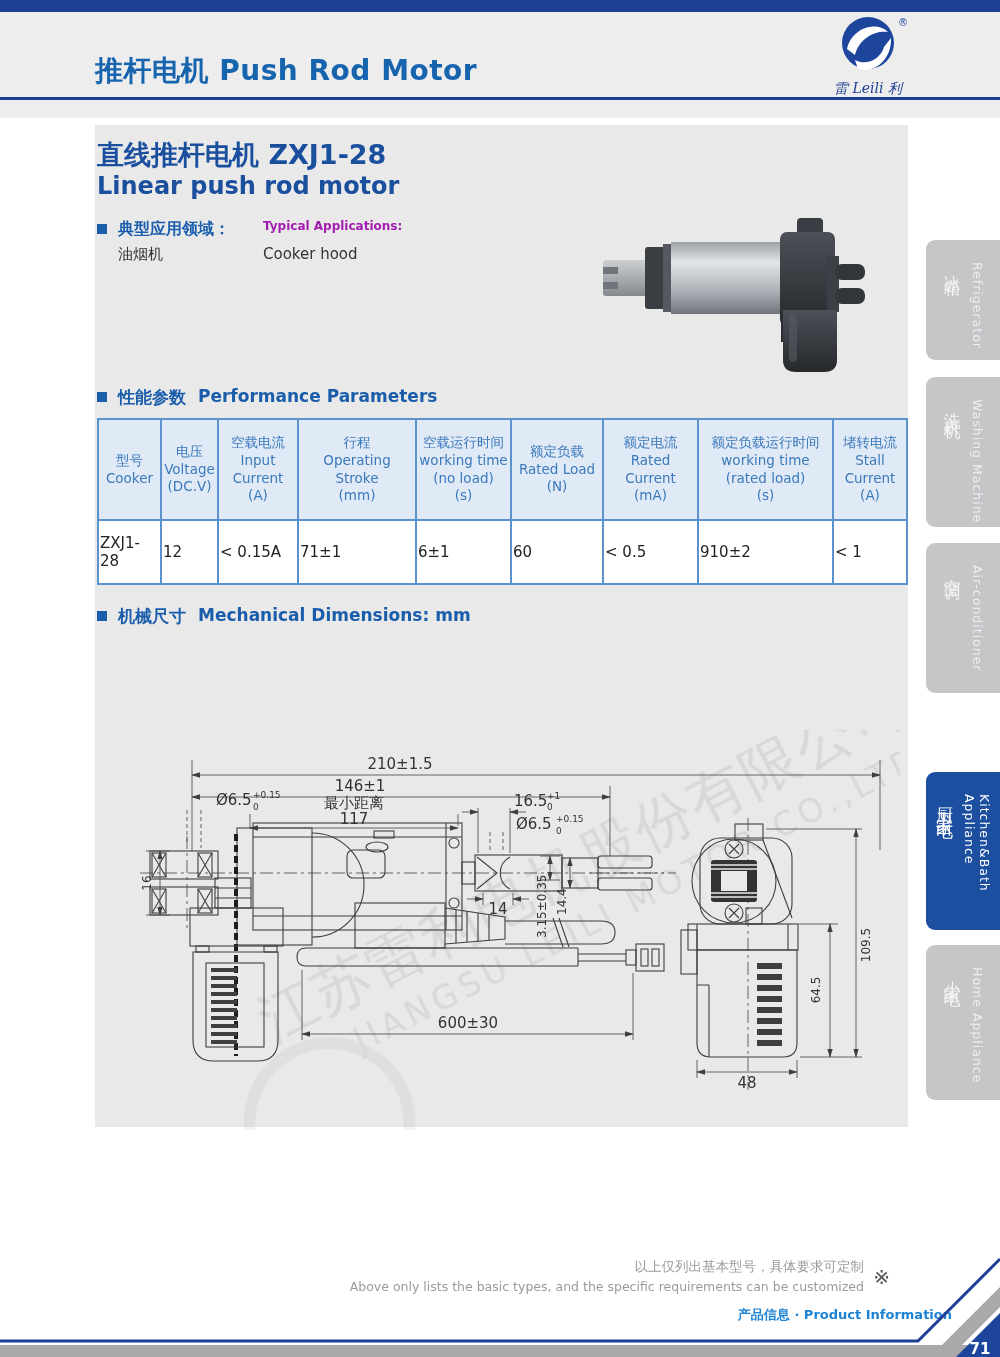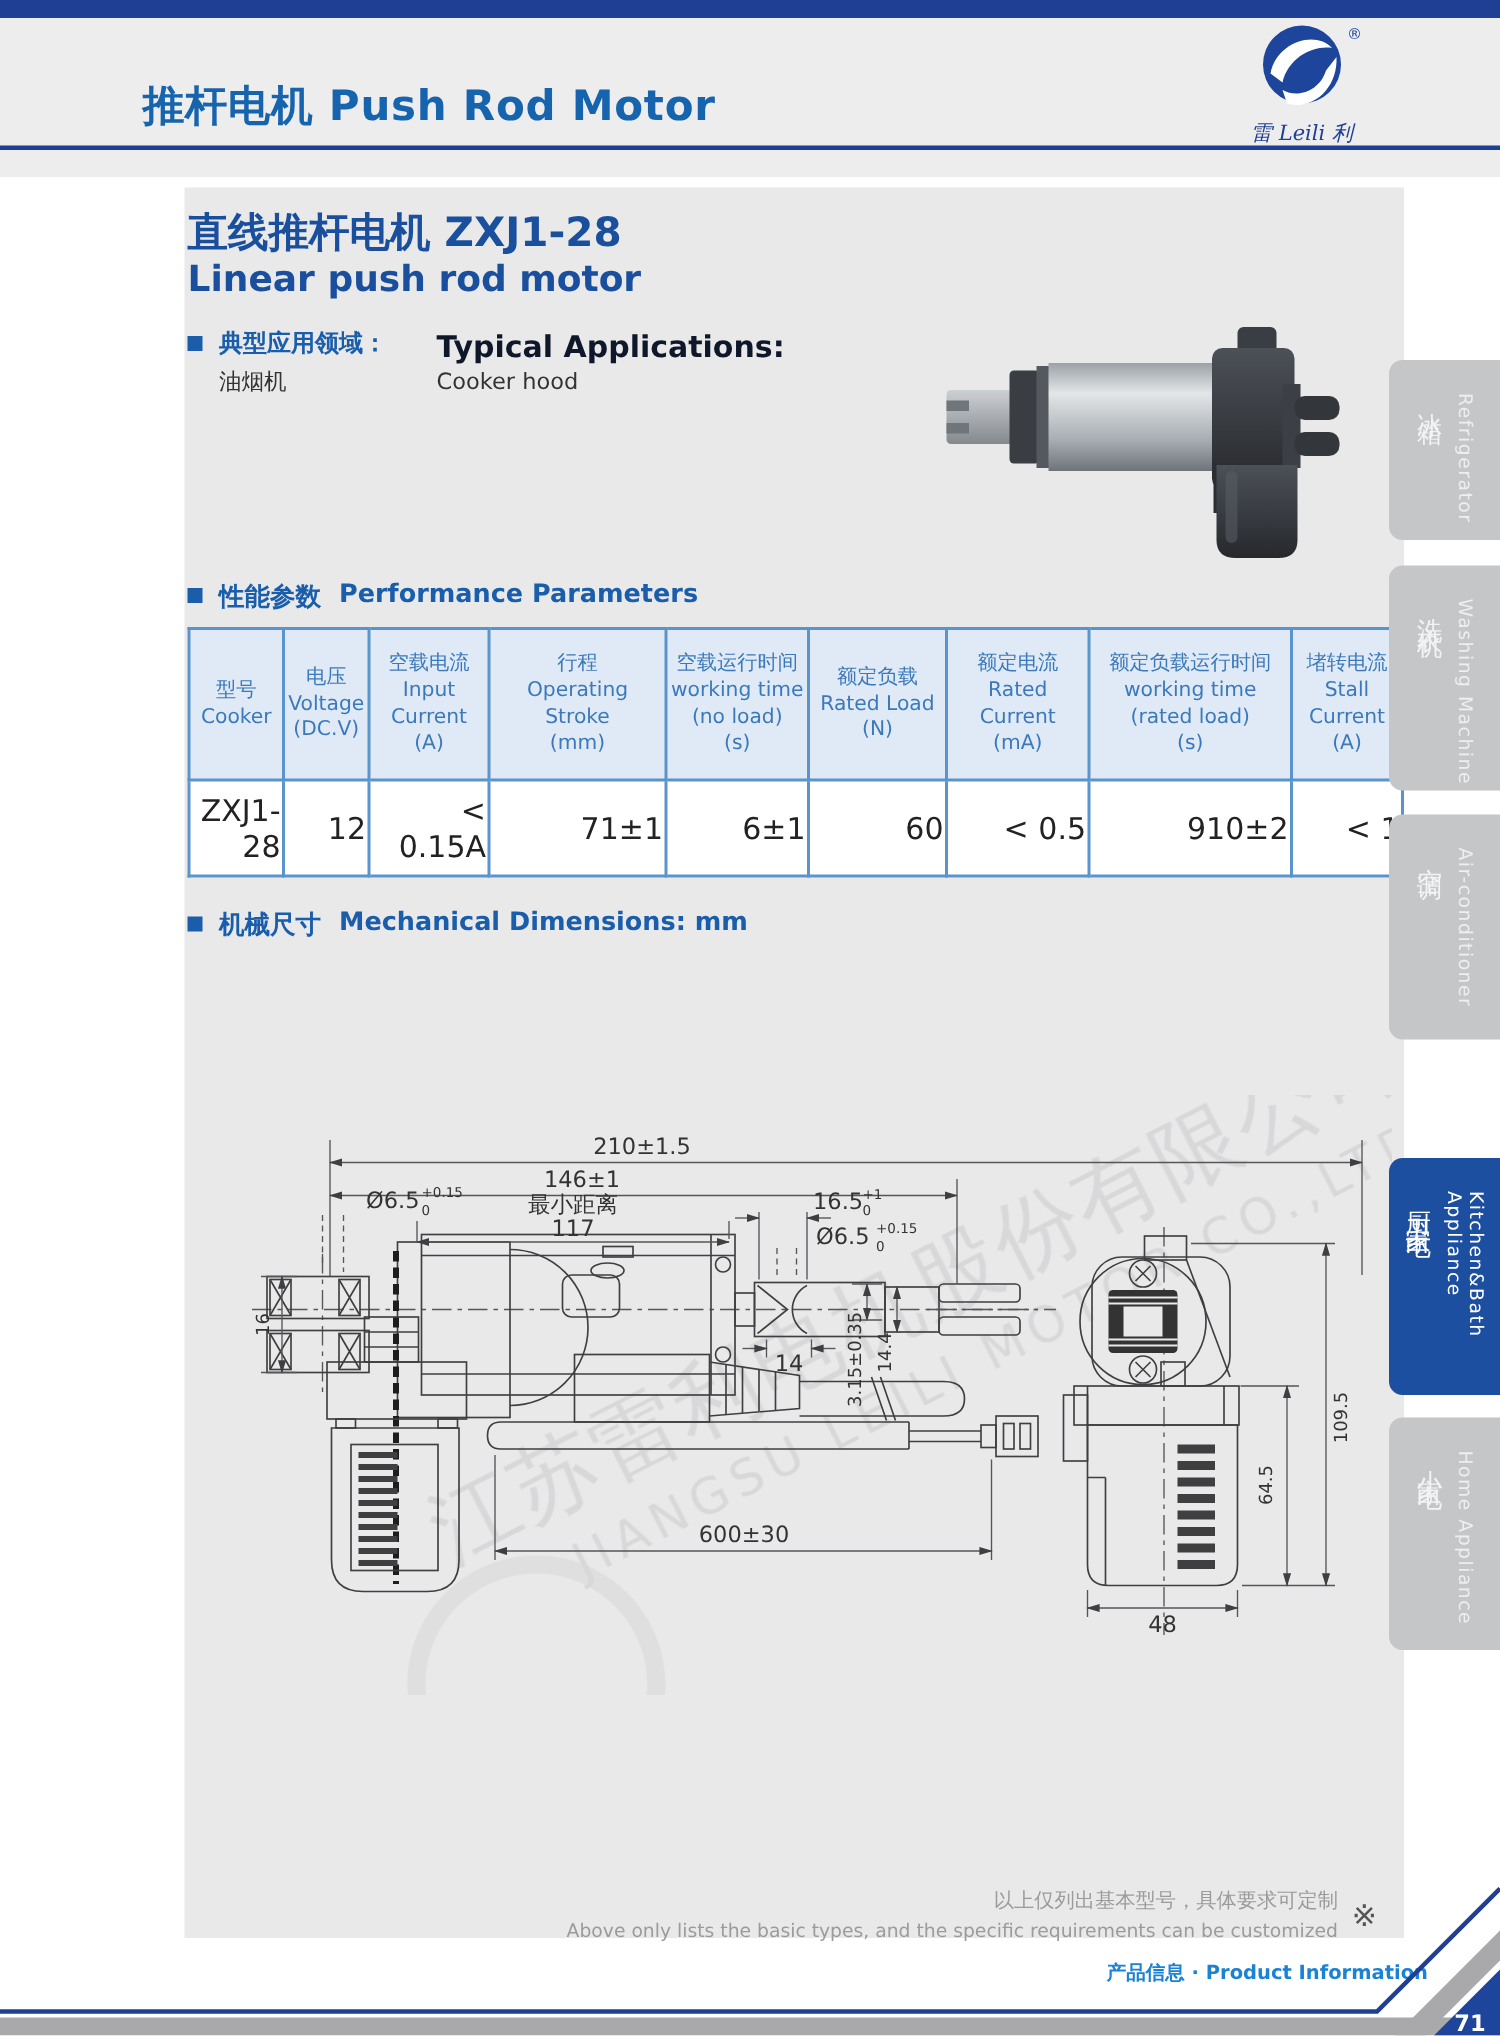--- a/index.html
+++ b/index.html
@@ -3,34 +3,34 @@
 <meta charset="utf-8">
 <style>
   html,body{margin:0;padding:0;background:#fff;}
   body{font-family:"DejaVu Sans","Liberation Sans",sans-serif;}
   .page{position:relative;width:1000px;height:1357px;background:#fff;overflow:hidden;}
   .topbar{position:absolute;left:0;top:0;width:1000px;height:12px;background:#1e3f94;}
   .headband{position:absolute;left:0;top:12px;width:1000px;height:106px;background:#ededee;}
   .headrule{position:absolute;left:0;top:97px;width:1000px;height:3px;background:#1e3f94;}
   .htitle{position:absolute;left:95px;top:40px;font-size:28px;font-weight:600;color:#1663ae;letter-spacing:.5px;}
   .logo{position:absolute;left:830px;top:13px;width:80px;height:84px;}
-  .panel{position:absolute;left:95px;top:125px;width:813px;height:1167px;background:#e9e9ea;margin-left:28px;}
+  .panel{position:absolute;left:95px;top:125px;width:813px;height:1002px;background:#e9e9ea;}
   .ptitle-zh{position:absolute;left:2px;top:12px;font-size:27px;font-weight:600;color:#1a4f9e;}
   .ptitle-en{position:absolute;left:2px;top:47px;font-size:24px;font-weight:600;color:#1a4f9e;}
   .bullet{position:absolute;width:10px;height:10px;background:#1a5dab;}
   .lblzh{position:absolute;left:23px;font-size:16px;font-weight:600;color:#1a5dab;}
-  .lblen{position:absolute;left:168px;font-size:20px;font-weight:600;color:#0f172a;}
+  .lblen{position:absolute;left:168px;font-size:12px;font-weight:600;color:#a21caf;}
   .appen{position:absolute;left:168px;font-size:15px;color:#333;}
   .appzh{position:absolute;left:23px;font-size:15px;color:#333;}
   .photo{position:absolute;left:480px;top:57px;width:310px;height:190px;}
   .sect-zh{position:absolute;left:23px;font-size:17px;font-weight:600;color:#1a5dab;}
   .sect-en{position:absolute;left:103px;font-size:17px;font-weight:600;color:#1a5dab;}
   table.perf{position:absolute;left:2px;top:293px;border-collapse:collapse;table-layout:fixed;width:809px;background:#fff;}
   table.perf th{background:#dfeaf6;color:#3b79bb;font-weight:400;font-size:13.5px;line-height:1.3;border:2px solid #5b93cc;height:95px;padding:2px;}
-  table.perf td{background:#fff;color:#222;font-size:20px;text-align:right;border:2px solid #5b93cc;height:60px;}
+  table.perf td{background:#fff;color:#222;font-size:15px;text-align:left;border:2px solid #5b93cc;height:60px;}
   .drawing{position:absolute;left:15px;top:605px;}
   .dline{stroke:#3f3f42;stroke-width:1.1;fill:none;}
   .dthin{stroke:#55555a;stroke-width:0.9;fill:none;}
   .dtext{fill:#333;font-size:15px;font-family:"DejaVu Sans",sans-serif;}
   .dsmall{fill:#333;font-size:9px;}
   .dvert{fill:#333;font-size:12px;}
   .fnote{position:absolute;right:44px;top:1133px;text-align:right;color:#9b9b9b;}
   .fnote .zh{font-size:13.5px;}
   .fnote .en{font-size:12.5px;margin-top:3px;}
   .fmark{position:absolute;right:18px;top:1140px;font-size:20px;color:#555;}

